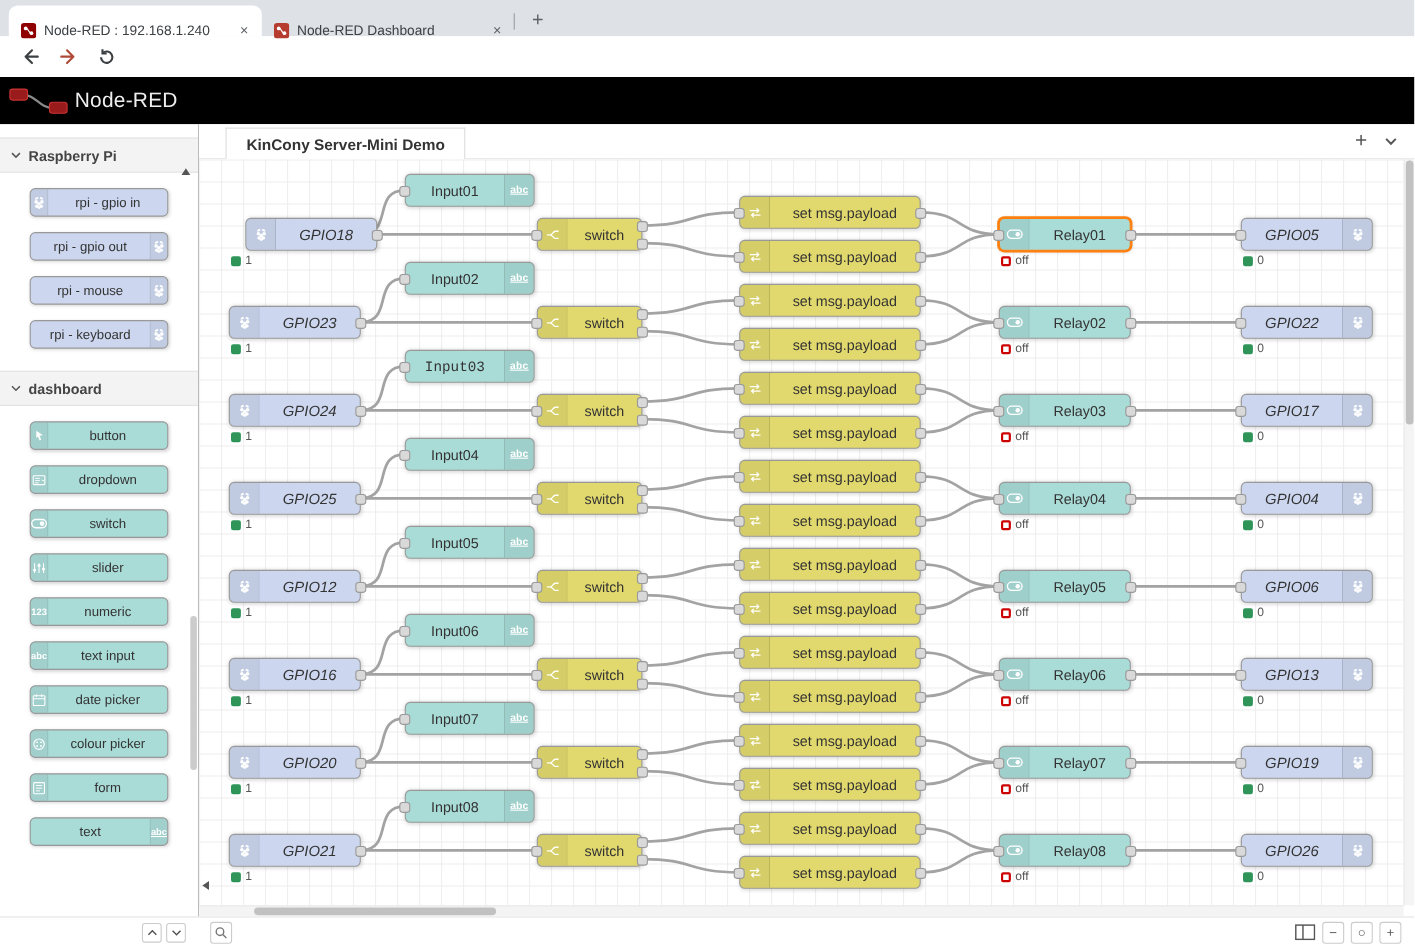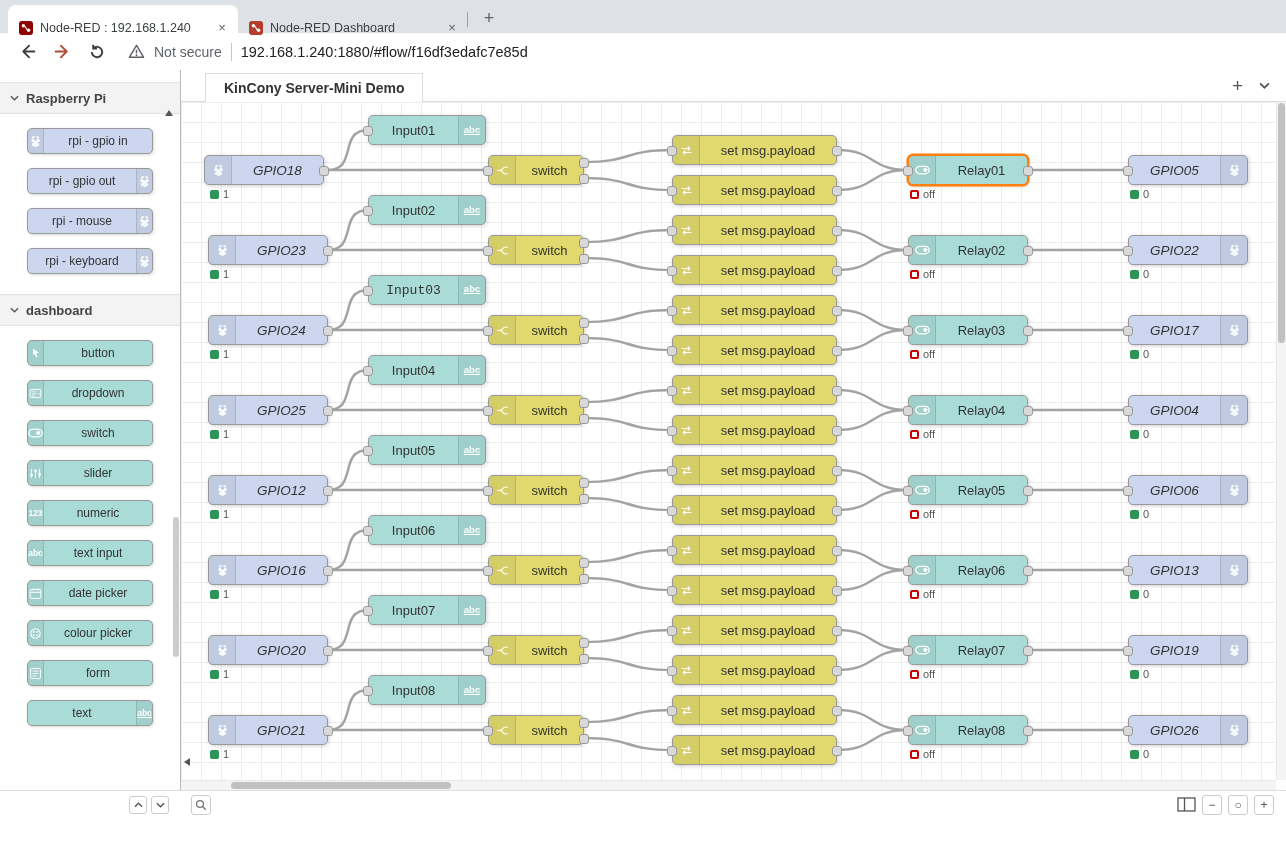--- a/index.html
+++ b/index.html
@@ -148,34 +148,32 @@
       <svg width="19" height="19" viewBox="0 0 18 18">
           <path d="M7.5 3.5 13 9l-5.5 5.5M13 9H2.5" fill="none" stroke="#b04a38" stroke-width="1.8" stroke-linecap="round" stroke-linejoin="round"></path>
         </svg>
     </span>
     <span class="nav-icon">
       <svg width="18" height="18" viewBox="0 0 16 16">
           <path d="M3.4 8a4.6 4.6 0 1 0 1.4-3.3" fill="none" stroke="#3c4043" stroke-width="1.7"></path>
           <path d="M4.6 1.6v3.4H8" fill="none" stroke="#3c4043" stroke-width="1.7"></path>
         </svg>
     </span>
-    <div class="addr">
-      <span class="nav-icon">
-        <svg width="17" height="17" viewBox="0 0 16 16">
-            <path d="M8 2.2 14.6 13.4H1.4Z" fill="none" stroke="#5f6368" stroke-width="1.4" stroke-linejoin="round"></path>
-            <path d="M8 6.4v3.4" stroke="#5f6368" stroke-width="1.4"></path>
-            <circle cx="8" cy="11.6" r="0.9" fill="#5f6368"></circle>
-          </svg>
-      </span>
-      <span class="sec">Not secure</span>
-      <span class="addr-div"></span>
-      <span class="url">192.168.1.240:1880/#flow/f16df3edafc7e85d</span>
-    </div>
   </div>
 
+  <div class="nr-header">
+    <span class="nicon">
+      <svg width="58" height="30" viewBox="0 0 58 30">
+          <path d="M14 9c13 0 15 12 28 12" stroke="#8a8a8a" stroke-width="2" fill="none"></path>
+          <rect x="3" y="4" width="16" height="10" rx="2.5" fill="#991b1b" stroke="#c33" stroke-width="1"></rect>
+          <rect x="39" y="16" width="16" height="10" rx="2.5" fill="#991b1b" stroke="#c33" stroke-width="1"></rect>
+        </svg>
+    </span>
+    <span class="nr-title">Node-RED</span>
+  </div>
 
   <div class="main">
 
     <div class="palette">
       <div>
           <div class="pal-cat">
             <div class="pal-cat-h">
               <span class="nicon">
                 <svg viewBox="0 0 10 6" width="9" height="6">
                   <path d="M1 1l4 4 4-4" fill="none" stroke="#555" stroke-width="1.5"></path>
@@ -446,21 +444,21 @@
             <path d="M847 548 C902 548 892 548 947 548" class="wire"></path>
             <path d="M147 628 C177 628 157 588 187 588" class="wire"></path>
             <path d="M147 628 C235 628 219 628 307 628" class="wire"></path>
             <path d="M403 620 C451.4 620 442.6 608 491 608" class="wire"></path>
             <path d="M403 636 C451.4 636 442.6 648 491 648" class="wire"></path>
             <path d="M656 608 C695.05 608 687.95 628 727 628" class="wire"></path>
             <path d="M656 648 C695.05 648 687.95 628 727 628" class="wire"></path>
             <path d="M847 628 C902 628 892 628 947 628" class="wire"></path>
           </svg>
         <div class="nodes-layer">
-            <div class="fnode fill-rpi" style="left: 23px; top: 53px; width: 120px;">
+            <div class="fnode fill-rpi" style="left: 42px; top: 53px; width: 120px;">
               <span class="fstrip left">
                 <span class="nicon">
                   <svg viewBox="0 0 16 16" width="13" height="13">
                     <g fill="#fff">
                       <ellipse cx="5.3" cy="2.9" rx="2.1" ry="1.2" transform="rotate(-28 5.3 2.9)"></ellipse>
                       <ellipse cx="10.7" cy="2.9" rx="2.1" ry="1.2" transform="rotate(28 10.7 2.9)"></ellipse>
                       <circle cx="4.8" cy="6.8" r="2"></circle>
                       <circle cx="11.2" cy="6.8" r="2"></circle>
                       <circle cx="8" cy="8.9" r="2"></circle>
                       <circle cx="5.6" cy="11.6" r="2"></circle>

